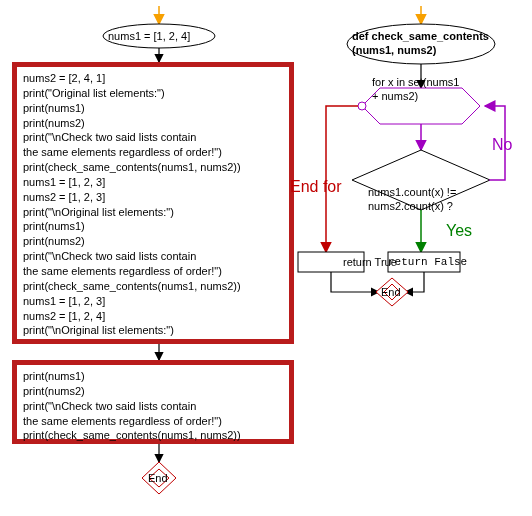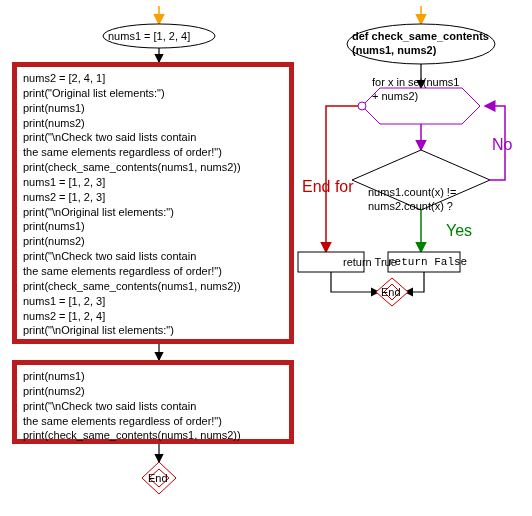--- a/index.html
+++ b/index.html
@@ -142,19 +142,19 @@
 <div class="node-label" style="left:372px; top:76px; width:98px;">for x in set(nums1
 + nums2)</div>
 
 <div class="node-label" style="left:368px; top:166px; width:108px;margin-top:20px;">nums1.count(x) !=
 nums2.count(x) ?</div>
 
 <div class="badge" style="left:492px; top:136px; color:#a000c0;">No</div>
 
 <div class="badge" style="left:446px; top:222px; color:#008000;">Yes</div>
 
-<div class="badge" style="left:290px; top:178px; color:#c00000;margin-left:12px;">End for</div>
+<div class="badge" style="left:290px; top:178px; color:#c00000;">End for</div>
 
 <div class="node-label" style="left:306px; top:256px; width:66px;padding-left:37px;">return True</div>
 
 <div class="node-label" style="left:388px; top:256px; width:72px;font-family:Liberation Mono, monospace;">return False</div>
 
 <div class="node-label" style="left:381px; top:286px; width:22px;">End</div>
 
 </body></html>

